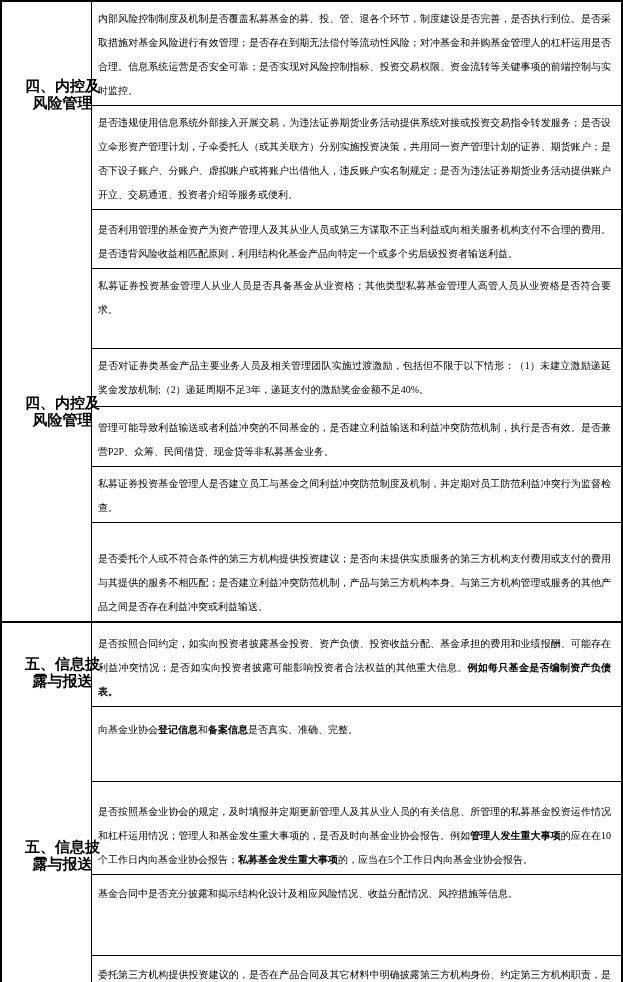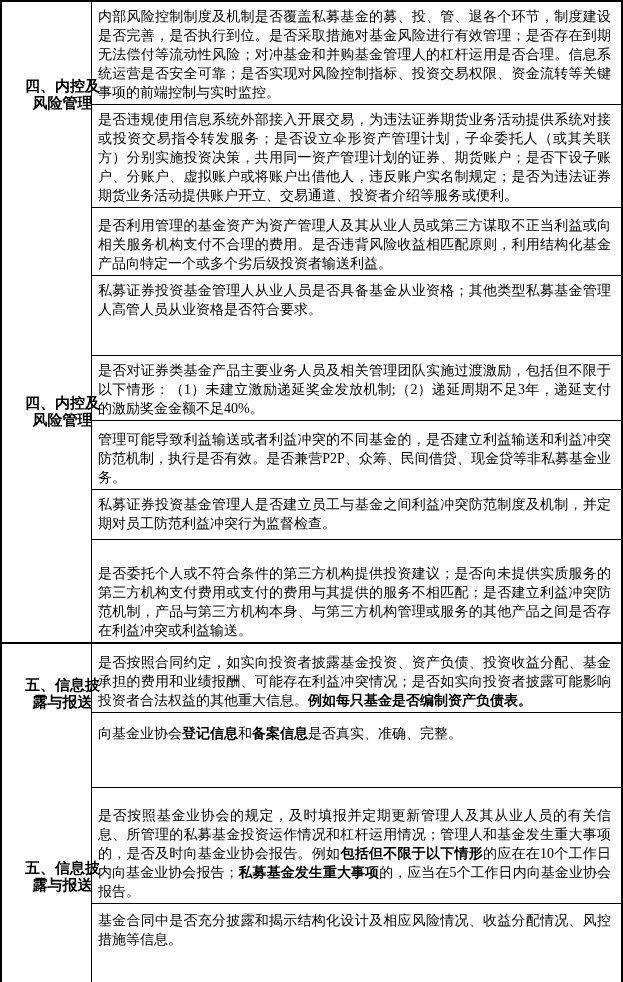--- a/index.html
+++ b/index.html
@@ -45,22 +45,22 @@
   .sec1 .left-label.pos-a { top: 33px; }
   .sec1 .left-label.pos-b { top: 216px; }
   .rows {
     flex: 1 1 auto;
     display: flex;
     flex-direction: column;
   }
   .row {
     border-bottom: 1px solid #000;
     padding: 5px 10px 2px 6px;
-    font-size: 14px;
-    line-height: 19px;
+    font-size: 10px;
+    line-height: 24px;
     text-align: justify;
   }
   .row:last-child { border-bottom: none; }
   .row .b { font-weight: bold; }
   
   .sec0 .row:nth-child(1)  { min-height: 88px; }
   .sec0 .row:nth-child(2)  { min-height: 49px; }
   .sec0 .row:nth-child(3)  { min-height: 45px; padding-top: 8px; }
   .sec0 .row:nth-child(4)  { min-height: 80px; }
   .sec0 .row:nth-child(5)  { min-height: 58px; }
@@ -100,19 +100,19 @@
   </div>
 
   <div class="section sec1">
     <div class="left-cell">
       <div class="left-label pos-a">五、信息披露与报送</div>
       <div class="left-label pos-b">五、信息披露与报送</div>
     </div>
     <div class="rows">
         <div class="row"><span>是否按照合同约定，如实向投资者披露基金投资、资产负债、投资收益分配、基金承担的费用和业绩报酬、可能存在利益冲突情况；是否如实向投资者披露可能影响投资者合法权益的其他重大信息。</span><span class="b">例如每只基金是否编制资产负债表。</span></div>
         <div class="row"><span>向基金业协会</span><span class="b">登记信息</span><span>和</span><span class="b">备案信息</span><span>是否真实、准确、完整。</span></div>
-        <div class="row"><span>是否按照基金业协会的规定，及时填报并定期更新管理人及其从业人员的有关信息、所管理的私募基金投资运作情况和杠杆运用情况；管理人和基金发生重大事项的，是否及时向基金业协会报告。例如</span><span class="b">包括但不限于以下情形</span><span>的应在在10个工作日内向基金业协会报告；</span><span class="b">私募基金发生重大事项</span><span>的，应当在5个工作日内向基金业协会报告。</span></div>
+        <div class="row"><span>是否按照基金业协会的规定，及时填报并定期更新管理人及其从业人员的有关信息、所管理的私募基金投资运作情况和杠杆运用情况；管理人和基金发生重大事项的，是否及时向基金业协会报告。例如</span><span class="b">管理人发生重大事项</span><span>的应在在10个工作日内向基金业协会报告；</span><span class="b">私募基金发生重大事项</span><span>的，应当在5个工作日内向基金业协会报告。</span></div>
         <div class="row"><span>基金合同中是否充分披露和揭示结构化设计及相应风险情况、收益分配情况、风控措施等信息。</span></div>
         <div class="row"><span>委托第三方机构提供投资建议的，是否在产品合同及其它材料中明确披露第三方机构身份、约定第三方机构职责，是否充分说明和揭示聘请第三方机构可能产生的特定风险。</span></div>
       </div>
   </div>
 
 </div>
 
 </body></html>

